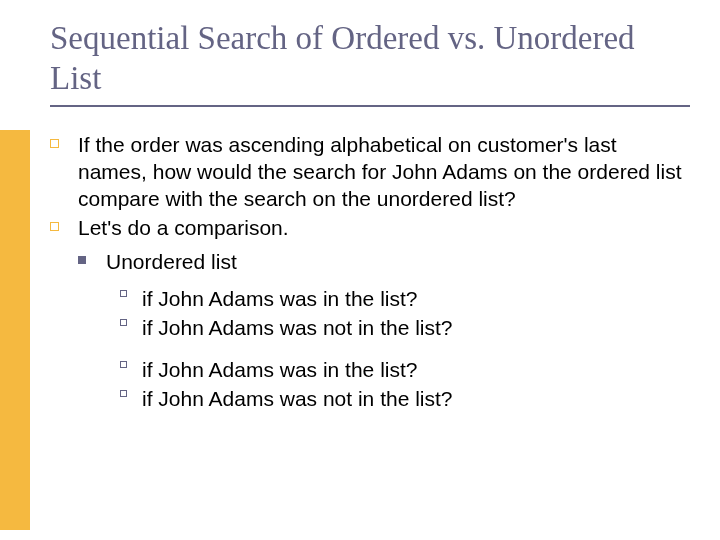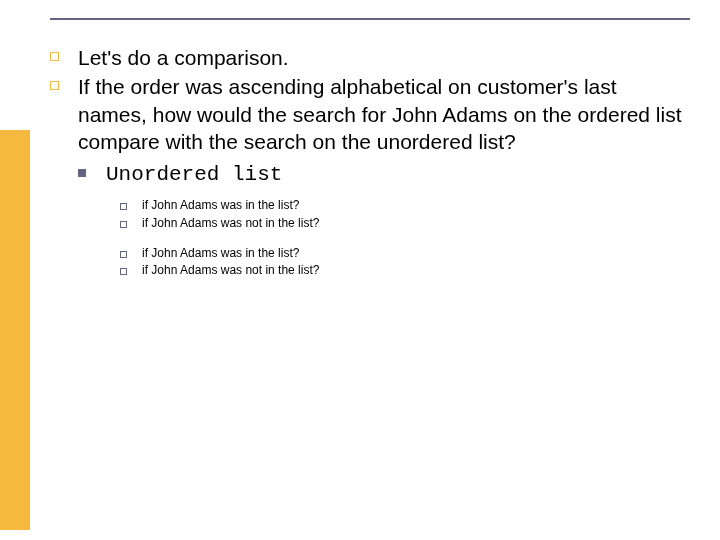--- a/index.html
+++ b/index.html
@@ -68,26 +68,26 @@
     flex: 0 0 28px;
     display: flex;
     align-items: flex-start;
     padding-top: 8px;
   }
   .lv2 .bullet .sq {
     width: 8px;
     height: 8px;
     background: #646484;
   }
-  .lv2 .txt { flex: 1; font-family: Liberation Mono, monospace; }
+  .lv2 .txt { flex: 1; }
   .lv3-group {
     margin-top: 10px;
     margin-left: 70px;
     margin-bottom: 14px;
-    font-size: 12px;
+    font-size: 21px;
   }
   .lv3 {
     display: flex;
     margin-bottom: 2px;
   }
   .lv3 .bullet {
     flex: 0 0 22px;
     display: flex;
     align-items: flex-start;
     padding-top: 5px;
@@ -99,36 +99,37 @@
     background: transparent;
   }
   .lv3 .txt { flex: 1; }
 </style>
 </head>
 <body>
 
 <div class="accent-bar"></div>
 
 <div class="slide">
+  <h1 class="title">Sequential Search of Ordered vs. Unordered List</h1>
   <div class="rule"></div>
 
   <div class="content">
 
     <div class="lv1">
       <div class="bullet">
           <div class="sq"></div>
         </div>
-      <div class="txt">Let's do a comparison.</div>
+      <div class="txt">If the order was ascending alphabetical on customer's last names, how would the search for John Adams on the ordered list compare with the search on the unordered list?</div>
     </div>
 
     <div class="lv1">
       <div class="bullet">
           <div class="sq"></div>
         </div>
-      <div class="txt">If the order was ascending alphabetical on customer's last names, how would the search for John Adams on the ordered list compare with the search on the unordered list?</div>
+      <div class="txt">Let's do a comparison.</div>
     </div>
 
     <div class="lv2">
       <div class="bullet">
           <div class="sq"></div>
         </div>
       <div class="txt">Unordered list</div>
     </div>
 
     <div class="lv3-group">

